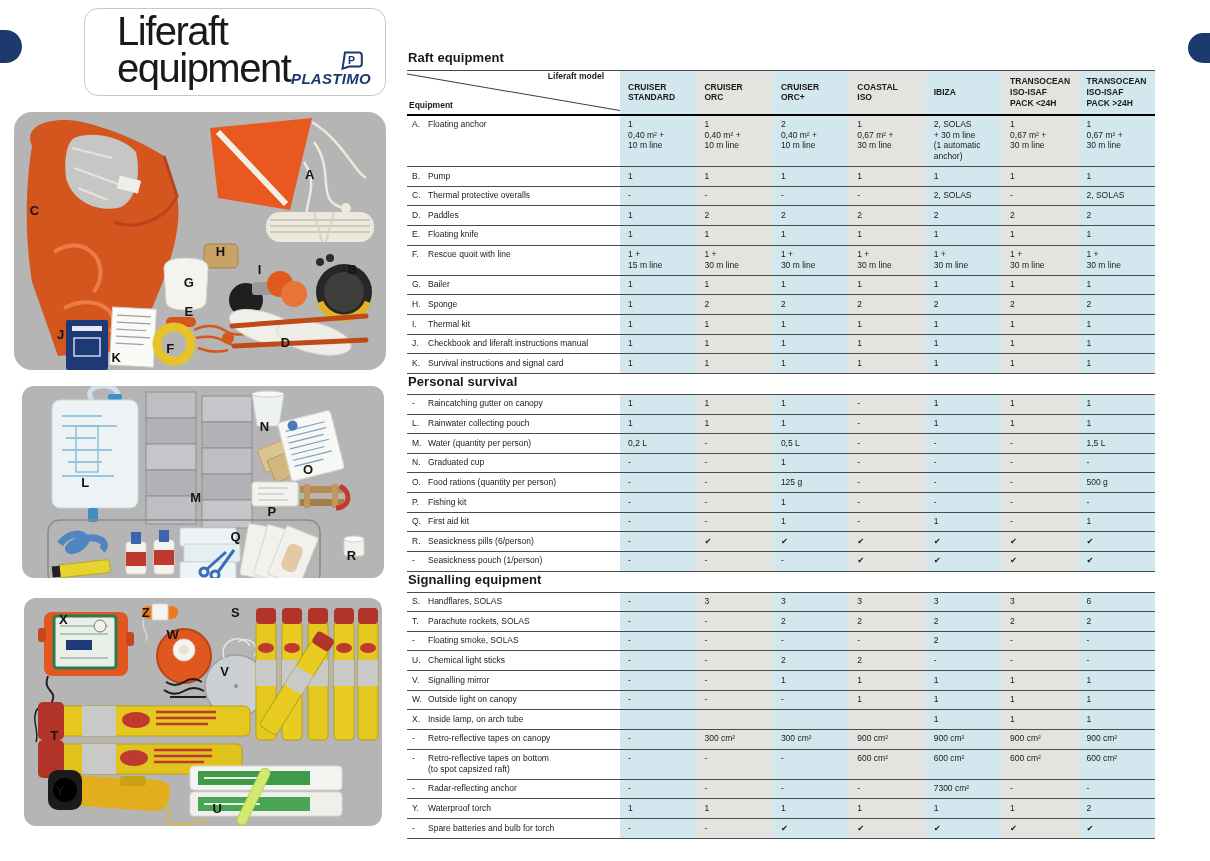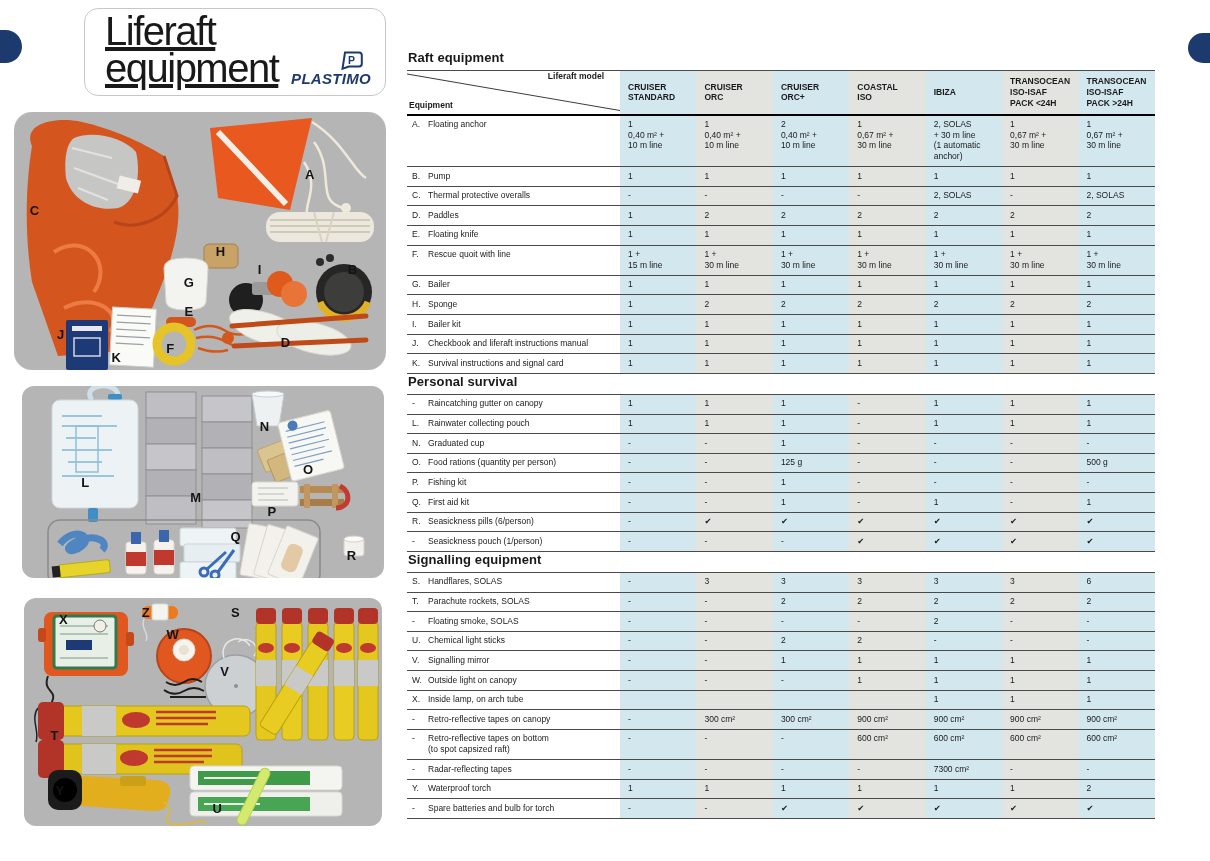--- a/index.html
+++ b/index.html
@@ -7,22 +7,22 @@
        font-family:"Liberation Sans",sans-serif;color:#1a1a1a;}
 
   
   .tab{position:absolute;background:#1d3a6e;}
   .tab-left{left:0;top:30px;width:22px;height:33px;border-radius:0 17px 17px 0;}
   .tab-right{right:0;top:33px;width:22px;height:30px;border-radius:17px 0 0 17px;}
 
   
   .title-box{position:absolute;left:84px;top:8px;width:302px;height:88px;
              border:1.5px solid #c7c7c7;border-radius:14px;box-sizing:border-box;}
-  .title-box h1{margin:4px 0 0 20px;font-size:40px;line-height:.93;font-weight:500;
-                letter-spacing:-1.5px;color:#191919;text-decoration:underline;}
+  .title-box h1{margin:4px 0 0 32px;font-size:40px;line-height:.93;font-weight:500;
+                letter-spacing:-1.5px;color:#191919;}
   .title-box h1 span{display:block;}
   .brand{position:absolute;right:14px;bottom:7px;text-align:right;color:#1d3a6e;}
   .brand .flag{display:block;margin:0 8px 0 auto;}
   .brand .bname{font-size:15px;font-weight:700;font-style:italic;letter-spacing:.3px;margin-top:10px;}
 
   
   .photo{position:absolute;background:#b5b5b5;overflow:hidden;}
   .photo1{left:14px;top:112px;width:372px;height:258px;border-radius:18px;}
   .photo2{left:22px;top:386px;width:362px;height:192px;border-radius:12px;}
   .photo3{left:24px;top:598px;width:358px;height:228px;border-radius:12px;}
@@ -473,21 +473,21 @@
           <td class="lbl"><span class="key">H.</span><span class="txt">Sponge</span></td>
           <td class="val band-blue">1</td>
           <td class="val band-grey">2</td>
           <td class="val band-blue">2</td>
           <td class="val band-grey">2</td>
           <td class="val band-blue">2</td>
           <td class="val band-grey">2</td>
           <td class="val band-blue">2</td>
         </tr>
         <tr>
-          <td class="lbl"><span class="key">I.</span><span class="txt">Bailer kit</span></td>
+          <td class="lbl"><span class="key">I.</span><span class="txt">Thermal kit</span></td>
           <td class="val band-blue">1</td>
           <td class="val band-grey">1</td>
           <td class="val band-blue">1</td>
           <td class="val band-grey">1</td>
           <td class="val band-blue">1</td>
           <td class="val band-grey">1</td>
           <td class="val band-blue">1</td>
         </tr>
         <tr>
           <td class="lbl"><span class="key">J.</span><span class="txt">Checkbook and liferaft instructions manual</span></td>
@@ -537,20 +537,30 @@
         </tr>
         <tr>
           <td class="lbl"><span class="key">L.</span><span class="txt">Rainwater collecting pouch</span></td>
           <td class="val band-blue">1</td>
           <td class="val band-grey">1</td>
           <td class="val band-blue">1</td>
           <td class="val band-grey">-</td>
           <td class="val band-blue">1</td>
           <td class="val band-grey">1</td>
           <td class="val band-blue">1</td>
+        </tr>
+        <tr>
+          <td class="lbl"><span class="key">M.</span><span class="txt">Water (quantity per person)</span></td>
+          <td class="val band-blue">0,2 L</td>
+          <td class="val band-grey">-</td>
+          <td class="val band-blue">0,5 L</td>
+          <td class="val band-grey">-</td>
+          <td class="val band-blue">-</td>
+          <td class="val band-grey">-</td>
+          <td class="val band-blue">1,5 L</td>
         </tr>
         <tr>
           <td class="lbl"><span class="key">N.</span><span class="txt">Graduated cup</span></td>
           <td class="val band-blue">-</td>
           <td class="val band-grey">-</td>
           <td class="val band-blue">1</td>
           <td class="val band-grey">-</td>
           <td class="val band-blue">-</td>
           <td class="val band-grey">-</td>
           <td class="val band-blue">-</td>
@@ -706,21 +716,21 @@
 (to spot capsized raft)</span></td>
           <td class="val band-blue">-</td>
           <td class="val band-grey">-</td>
           <td class="val band-blue">-</td>
           <td class="val band-grey">600 cm²</td>
           <td class="val band-blue">600 cm²</td>
           <td class="val band-grey">600 cm²</td>
           <td class="val band-blue">600 cm²</td>
         </tr>
         <tr>
-          <td class="lbl"><span class="key">-</span><span class="txt">Radar-reflecting tapes</span></td>
+          <td class="lbl"><span class="key">-</span><span class="txt">Radar-reflecting anchor</span></td>
           <td class="val band-blue">-</td>
           <td class="val band-grey">-</td>
           <td class="val band-blue">-</td>
           <td class="val band-grey">-</td>
           <td class="val band-blue">7300 cm²</td>
           <td class="val band-grey">-</td>
           <td class="val band-blue">-</td>
         </tr>
         <tr>
           <td class="lbl"><span class="key">Y.</span><span class="txt">Waterproof torch</span></td>

